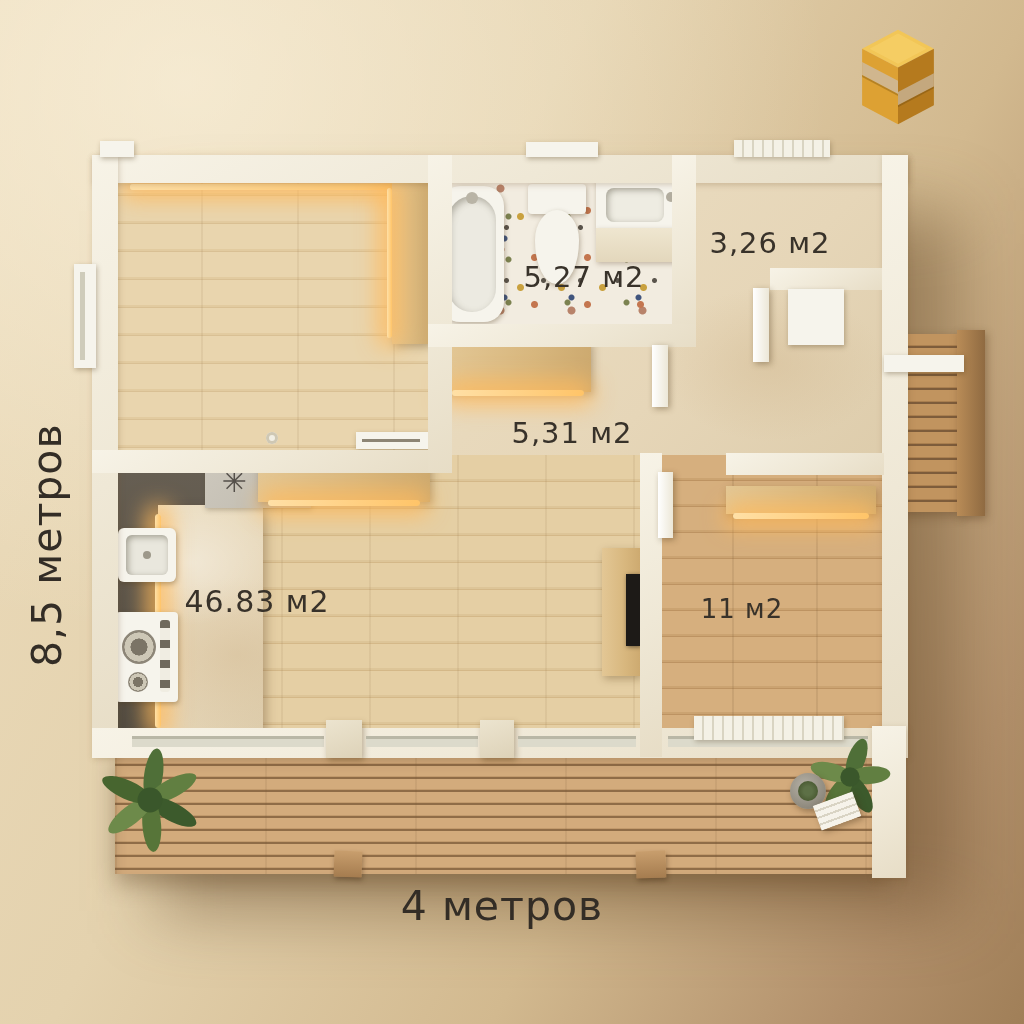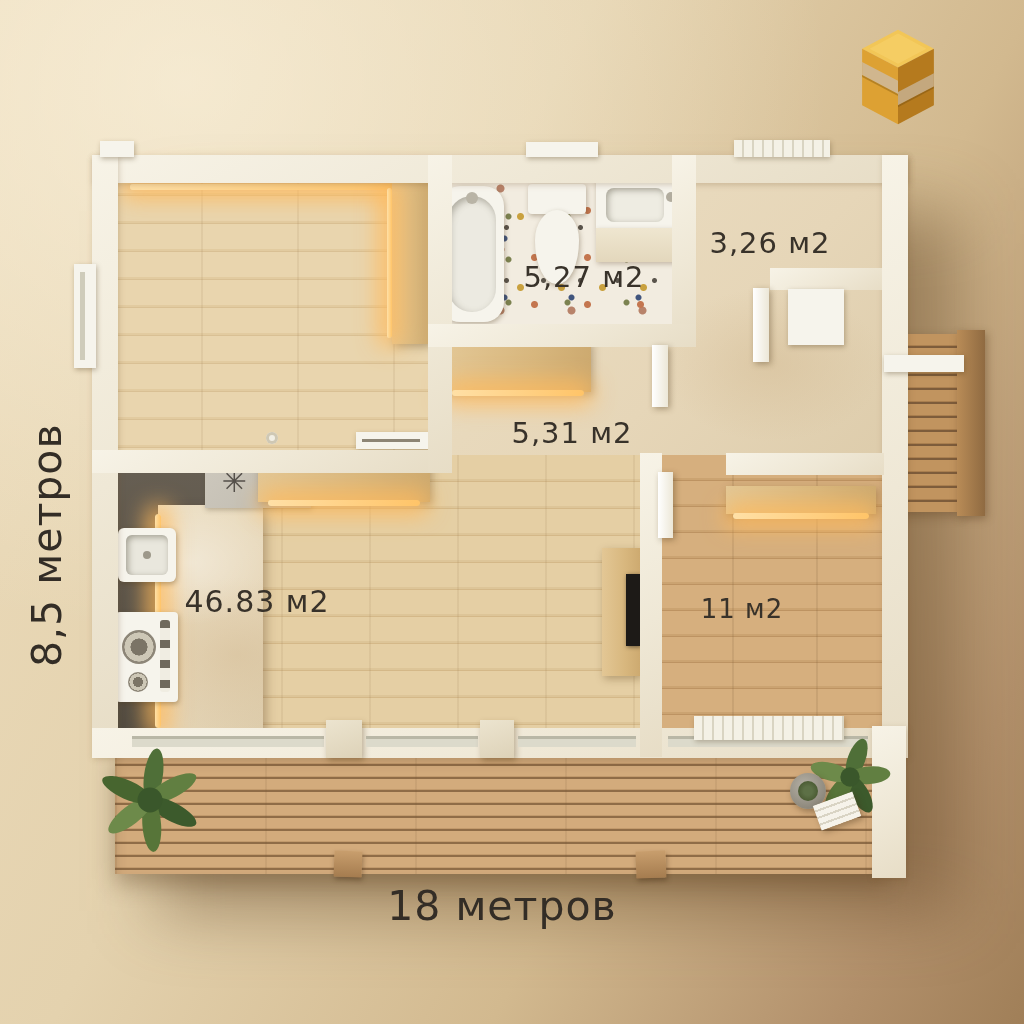--- a/index.html
+++ b/index.html
@@ -173,21 +173,21 @@
   <div class="abs" style="left:798px;top:781px;width:20px;height:20px;border-radius:50%;background:radial-gradient(circle,#5d7046 30%,#47572f 80%);"></div>
   <div class="abs" style="left:816px;top:798px;width:42px;height:26px;background:repeating-linear-gradient(180deg,#f6f3ea 0 5px,#d9d4c4 5px 7px);transform:rotate(-20deg);box-shadow:2px 3px 6px rgba(70,50,25,.4);"></div>
 
   <div class="abs arealabel" style="left:484px;top:260px;width:200px;">5,27 м2</div>
   <div class="abs arealabel" style="left:670px;top:226px;width:200px;">3,26 м2</div>
   <div class="abs arealabel" style="left:472px;top:416px;width:200px;">5,31 м2</div>
   <div class="abs arealabel" style="left:157px;top:584px;width:200px;font-size:30px;">46.83 м2</div>
   <div class="abs arealabel" style="left:642px;top:584px;width:200px;font-size:26px;margin-top:10px;">11 м2</div>
 
   <div class="abs dimlabel" style="left:-68px;top:528px;width:230px;text-align:center;transform:rotate(-90deg);">8,5 метров</div>
-  <div class="abs dimlabel" style="left:382px;top:882px;width:240px;text-align:center;">18 метров</div>
+  <div class="abs dimlabel" style="left:382px;top:882px;width:240px;text-align:center;">4 метров</div>
 
   <svg class="abs" style="left:850px;top:26px;width:96px;height:102px;" viewBox="0 0 100 108">
     <polygon points="50,4 88,24 50,44 12,24" fill="#f2c657"></polygon>
     <polygon points="50,8 80,24 50,40 20,24" fill="#f7d46e" opacity="0.55"></polygon>
     <polygon points="12,24 12,84 50,104 50,44" fill="#dda133"></polygon>
     <polygon points="88,24 88,84 50,104 50,44" fill="#b57a1e"></polygon>
     <polygon points="12,38 12,52 50,72 50,58" fill="#d0b68e"></polygon>
     <polygon points="88,50 88,64 50,84 50,70" fill="#c4a87e"></polygon>
     <polygon points="12,52 12,54 50,74 50,72" fill="#8f6313" opacity="0.5"></polygon>
     <polygon points="88,64 88,66 50,86 50,84" fill="#7d5410" opacity="0.5"></polygon>

